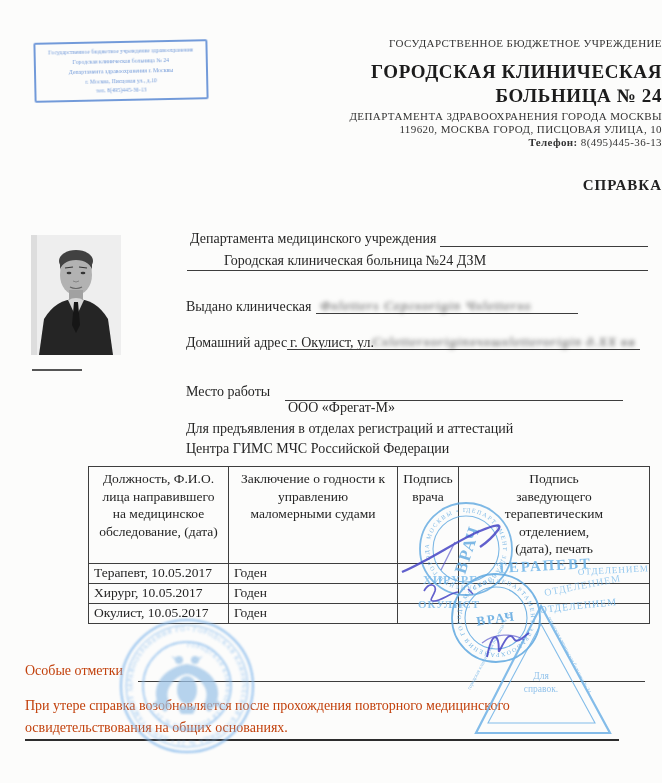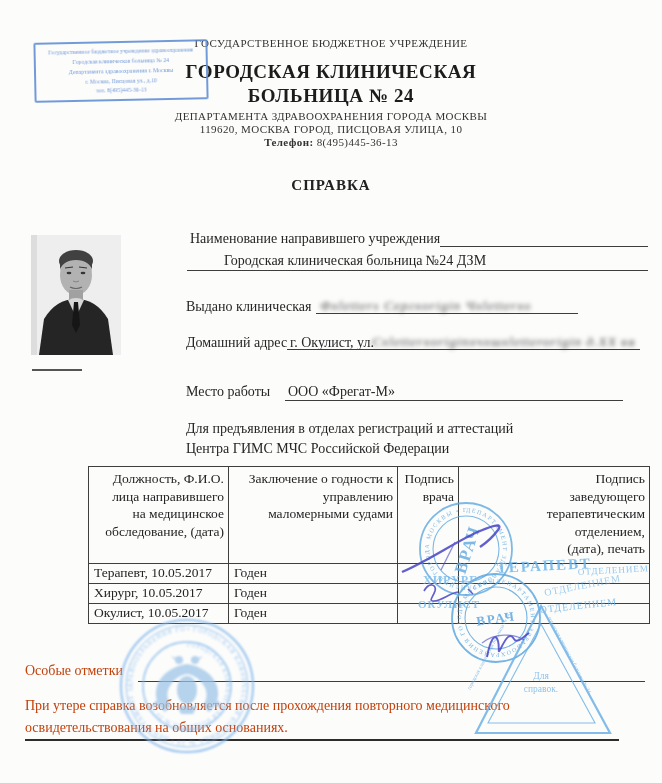--- a/index.html
+++ b/index.html
@@ -3,21 +3,21 @@
 <meta charset="utf-8">
 <style>
   * { margin:0; padding:0; box-sizing:border-box; }
   body { background:#e9e9e9; font-family:"Liberation Serif","DejaVu Serif",serif; }
   .page {
     position:relative; width:662px; height:783px; margin:0 auto;
     background:#fcfcfb; overflow:hidden; color:#222;
   }
   .abs { position:absolute; }
   .doc-text { color:#262626; font-size:14px; }
-  .center-block { left:0; width:662px; text-align:center; }
+  .center-block { left:0; width:662px; text-align:right; }
   .small-caps-line { font-size:11px; letter-spacing:.4px; color:#333; }
   .hospital-big { font-size:19px; font-weight:bold; letter-spacing:.6px; color:#1c1c1c; }
   .title-main { font-size:15px; font-weight:bold; letter-spacing:1px; }
   .title-sub { font-size:14px; font-weight:bold; }
   .rule { position:absolute; height:1px; background:#3d3d3d; }
   .rule-thick { position:absolute; height:2px; background:#2d2d2d; }
   
   .corner-stamp {
     left:34px; top:41px; width:174px; height:60px;
     border:2px solid #5b8ad4; border-radius:2px;
@@ -29,21 +29,21 @@
   
   .photo-frame { left:31px; top:235px; width:90px; height:120px; background:#f0f1f2; }
   
   .redacted {
     font-style:italic; font-size:13.5px; color:#4a4a4a;
     letter-spacing:1px; filter:blur(2.1px); white-space:nowrap; overflow:hidden;
   }
   
   table.med { position:absolute; left:88px; top:466px; border-collapse:collapse; table-layout:fixed; width:561px; background:transparent; }
   table.med th, table.med td { border:1px solid #3e3e3e; font-weight:normal; }
-  table.med th { font-size:13.5px; line-height:1.3; text-align:right; vertical-align:top; padding:3px 4px 5px; white-space:pre-line; color:#242424; }
+  table.med th { font-size:13.5px; line-height:1.3; text-align:center; vertical-align:top; padding:3px 4px 5px; white-space:pre-line; color:#242424; }
   table.med td { font-size:13.5px; height:20px; padding:0 5px; color:#242424; }
   td.c1 { text-align:left; }
   td.c2 { text-align:left; }
   .stamps-overlay { left:0; top:0; width:662px; height:783px; pointer-events:none; z-index:6; }
   .footer-note { font-size:14px; color:#c2410c; }
 </style>
 </head>
 <body>
 
 <div class="page">
@@ -80,36 +80,36 @@
       <path d="M43,67 L47,67 L49,90 L45,98 L41,90 Z" fill="#16161b"></path>
       <ellipse cx="38" cy="38" rx="2.4" ry="1.3" fill="#3a332f"></ellipse>
       <ellipse cx="52" cy="38" rx="2.4" ry="1.3" fill="#3a332f"></ellipse>
       <path d="M34,33 l8,-1 M48,32 l8,1" stroke="#3a332f" stroke-width="1.2"></path>
       <path d="M42,46 q3,2 6,0" stroke="#8d837c" stroke-width="1" fill="none"></path>
       <path d="M39,52 q6,3 12,0" stroke="#6d645e" stroke-width="1.2" fill="none"></path>
     </svg>
   </div>
   <div class="rule" style="left:32px; top:369px; width:50px; height:2px; background:#555"></div>
 
-  <div class="abs doc-text" style="left:190px; top:231px">Наименование направившего учреждения</div>
+  <div class="abs doc-text" style="left:190px; top:231px">Департамента медицинского учреждения</div>
   <div class="rule" style="left:440px; top:246px; width:208px"></div>
   <div class="abs doc-text" style="left:224px; top:253px">Городская клиническая больница №24 ДЗМ</div>
   <div class="rule" style="left:187px; top:270px; width:461px"></div>
 
   <div class="abs doc-text" style="left:186px; top:299px">Выдано клиническая</div>
   <div class="abs redacted" style="left:320px; top:298px; width:210px">Фхletters Сергхorigin Чхletterхorigin</div>
   <div class="rule" style="left:316px; top:313px; width:262px"></div>
 
   <div class="abs doc-text" style="left:186px; top:335px">Домашний адрес</div>
   <div class="abs doc-text" style="left:290px; top:335px">г. Окулист, ул.</div>
   <div class="abs redacted" style="left:372px; top:334px; width:262px">Схletterхoriginхчхшхletterorigin д.ХХ кв.ХХ</div>
   <div class="rule" style="left:287px; top:349px; width:353px"></div>
 
   <div class="abs doc-text" style="left:186px; top:384px">Место работы</div>
-  <div class="abs doc-text" style="left:288px; top:384px">ООО «Фрегат-М»</div>
+  <div class="abs doc-text" style="left:288px; top:400px">ООО «Фрегат-М»</div>
   <div class="rule" style="left:285px; top:400px; width:338px"></div>
 
   <div class="abs doc-text" style="left:186px; top:421px">Для предъявления в отделах регистраций и аттестаций</div>
   <div class="abs doc-text" style="left:186px; top:441px">Центра ГИМС МЧС Российской Федерации</div>
 
   <table class="med">
     <colgroup>
         <col style="width:140px">
         <col style="width:169px">
         <col style="width:61px">

